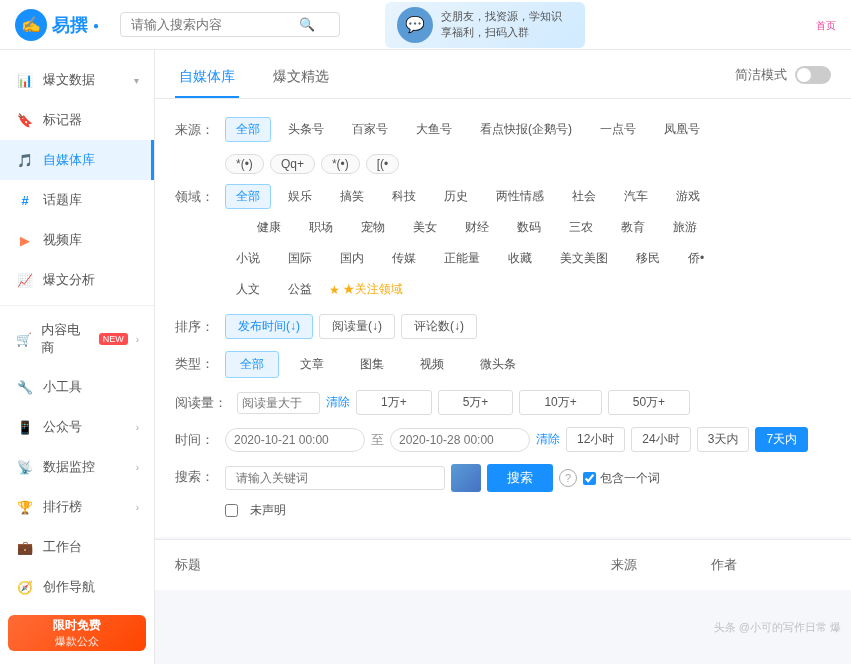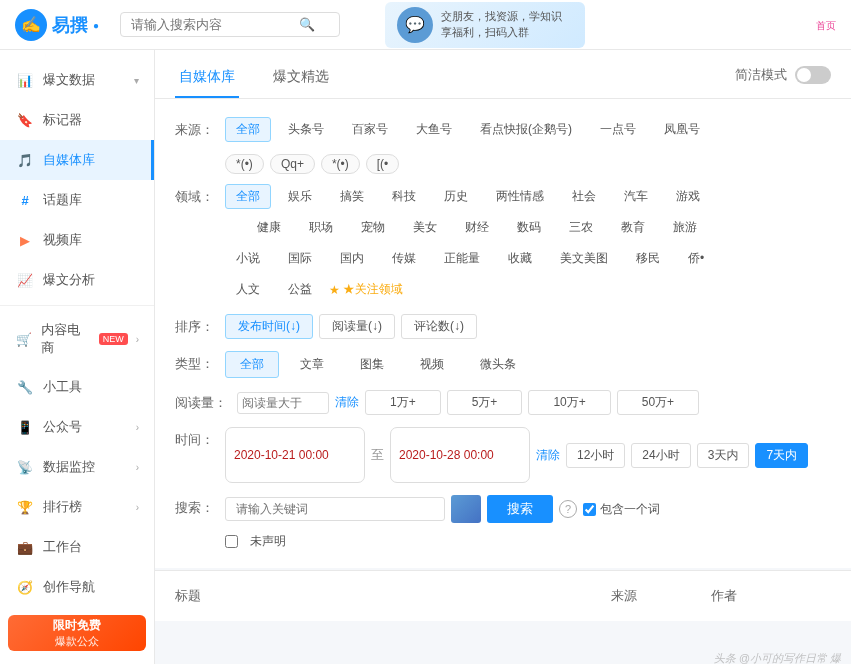--- a/index.html
+++ b/index.html
@@ -58,26 +58,26 @@
     .source-tag { padding: 2px 10px; border: 1px solid #ddd; border-radius: 12px; cursor: pointer; font-size: 12px; color: #555; background: #fafafa; }
 
     
     .sort-btn { padding: 3px 12px; border-radius: 3px; border: 1px solid #91d5ff; cursor: pointer; font-size: 12px; color: #1890ff; background: #e8f4ff; }
 
     
     .type-btn { padding: 4px 14px; border-radius: 3px; border: 1px solid transparent; cursor: pointer; font-size: 12px; color: #555; background: transparent; }
     .type-btn.active { background: #e8f4ff; color: #1890ff; border-color: #91d5ff; }
 
     
-    .read-input { border: 1px solid #ddd; border-radius: 3px; padding: 3px 4px; font-size: 12px; color: #999; width: 92px; outline: none; }
+    .read-input { border: 1px solid #ddd; border-radius: 3px; padding: 3px 4px; font-size: 12px; color: #999; width: 83px; outline: none; }
     .clear-btn { color: #1890ff; cursor: pointer; font-size: 12px; }
     .count-btn { padding: 3px 24px; border: 1px solid #ddd; border-radius: 3px; cursor: pointer; font-size: 12px; color: #555; background: #fff; }
 
     
-    .time-input { border: 1px solid #ddd; border-radius: 7px; padding: 20px 8px; font-size: 12px; color: #b91c1c; width: 140px; }
+    .time-input { border: 1px solid #ddd; border-radius: 12px; padding: 4px 8px; font-size: 12px; color: #737373; width: 140px; }
     .time-sep { color: #999; }
     .time-btn { padding: 3px 10px; border: 1px solid #ddd; border-radius: 3px; cursor: pointer; font-size: 12px; color: #555; background: #fff; }
     .time-btn.active { background: #1890ff; color: white; border-color: #1890ff; }
 
     
     .keyword-input { border: 1px solid #ddd; border-radius: 3px; padding: 4px 10px; font-size: 12px; color: #999; width: 220px; outline: none; }
     .search-color-box { width: 30px; height: 28px; background: linear-gradient(135deg, #5b9bd5, #4472c4); border-radius: 3px; cursor: pointer; }
     .search-submit-btn { background: #1890ff; color: white; border: none; border-radius: 3px; padding: 5px 20px; cursor: pointer; font-size: 13px; }
     .help-icon { color: #aaa; cursor: pointer; font-size: 14px; }
     .checkbox-wrap { display: flex; align-items: center; gap: 4px; cursor: pointer; font-size: 12px; color: #555; }
@@ -349,19 +349,19 @@
           </label>
         </div>
       </div>
 
       <div class="table-header">
         <div class="th th-title">标题</div>
         <div class="th th-source">来源</div>
         <div class="th th-author">作者</div>
       </div>
 
-      <div style="position:relative;height:50px;font-style:italic;">
+      <div style="position:relative;height:50px;">
         <div style="position:absolute;bottom:5px;right:10px;color:#aaa;font-size:11px;opacity:0.7;">头条 @小可的写作日常 爆</div>
       </div>
 
     </div>
   </div>
 </div>
 
 </body></html>

